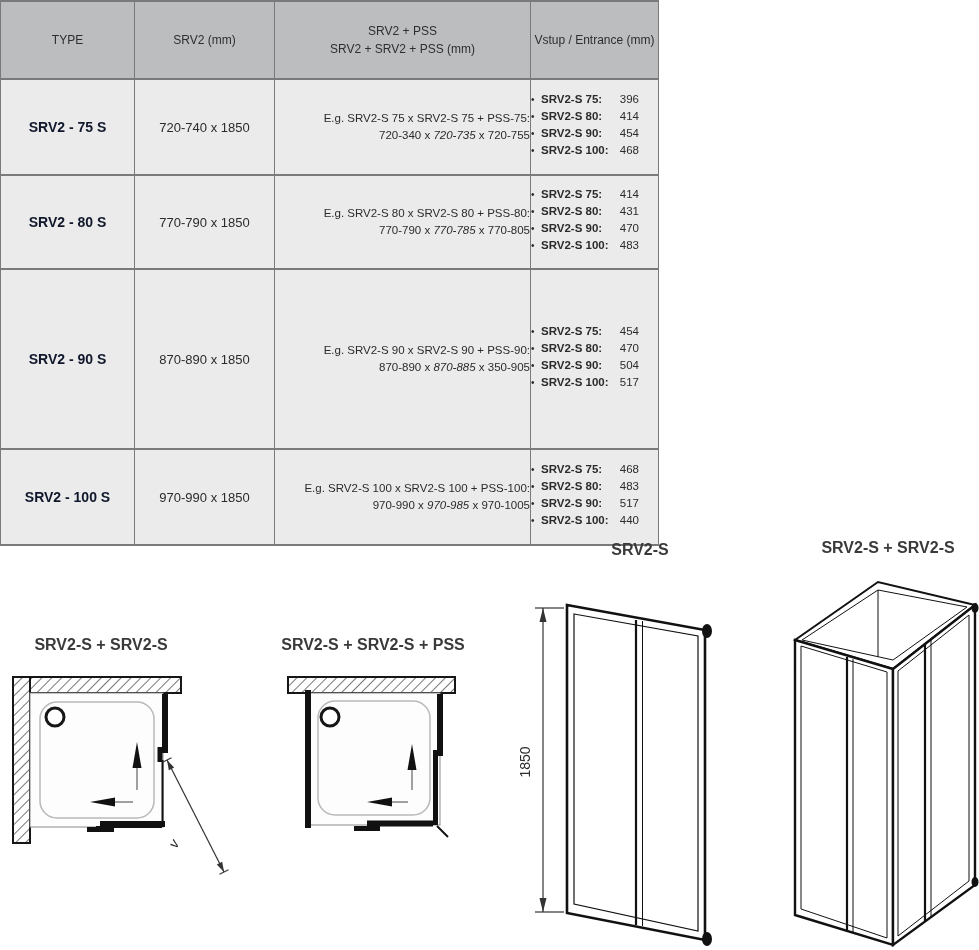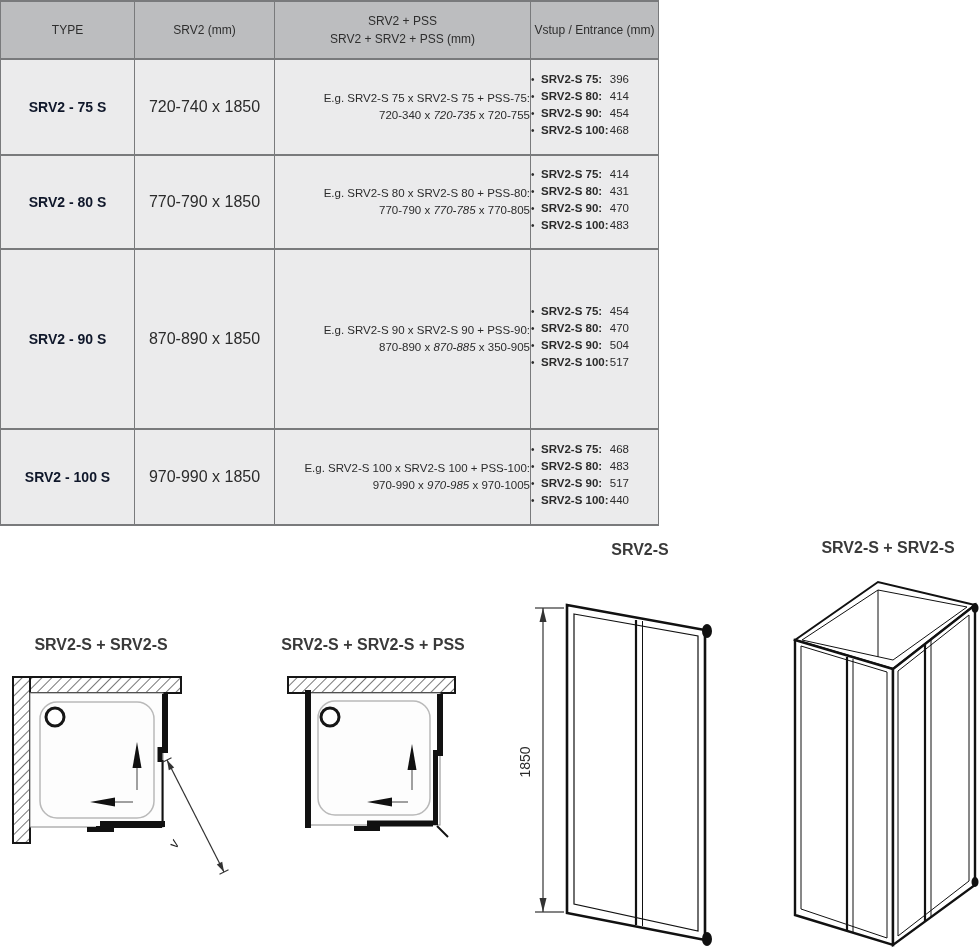--- a/index.html
+++ b/index.html
@@ -15,48 +15,48 @@
   .spec-table th,.spec-table td{
     border:1px solid #797a7c;border-top-width:2px;border-bottom-width:2px;
     padding:0;vertical-align:middle;
   }
   .spec-table thead th{
     background:#bcbdbf;font-weight:400;font-size:12px;color:#2e2e2e;
     text-align:center;line-height:1.5;
   }
   .spec-table tbody td{background:#ebebec;}
   .c-type{font-weight:700;font-size:14px;text-align:center;color:#0f172a;}
-  .c-size{font-size:16px;text-align:center;}
+  .c-size{font-size:13px;text-align:center;}
   .c-ex{font-size:11.5px;text-align:right;line-height:1.45;}
   .it{font-style:italic;}
   .c-entr{font-size:11.5px;padding-left:9px;}
   .entr-item{display:flex;align-items:baseline;height:17px;}
   .bu{width:10px;font-size:10px;}
   .el{width:64px;white-space:nowrap;font-weight:bold;}
-  .ev{width:24px;text-align:right;}
+  .ev{width:24px;text-align:right;margin-left:10px;}
   
   .diag{position:absolute;}
   #diagA{left:0;top:620px;}
   #diagB{left:255px;top:620px;}
   #diagC{left:505px;top:530px;}
   #diagD{left:745px;top:530px;}
   .dtitle{font-weight:700;fill:#3a3a3a;}
 </style>
 </head>
 <body>
 
 <table class="spec-table">
   <colgroup>
     <col style="width:134px">
       <col style="width:140px">
       <col style="width:256px">
       <col style="width:128px">
   </colgroup>
   <thead>
-    <tr style="height:58px">
+    <tr style="height:78px">
       <th>TYPE</th>
       <th>SRV2 (mm)</th>
       <th>
         <div>SRV2 + PSS</div>
         <div>SRV2 + SRV2 + PSS (mm)</div>
       </th>
       <th>Vstup / Entrance (mm)</th>
     </tr>
   </thead>
   <tbody>

